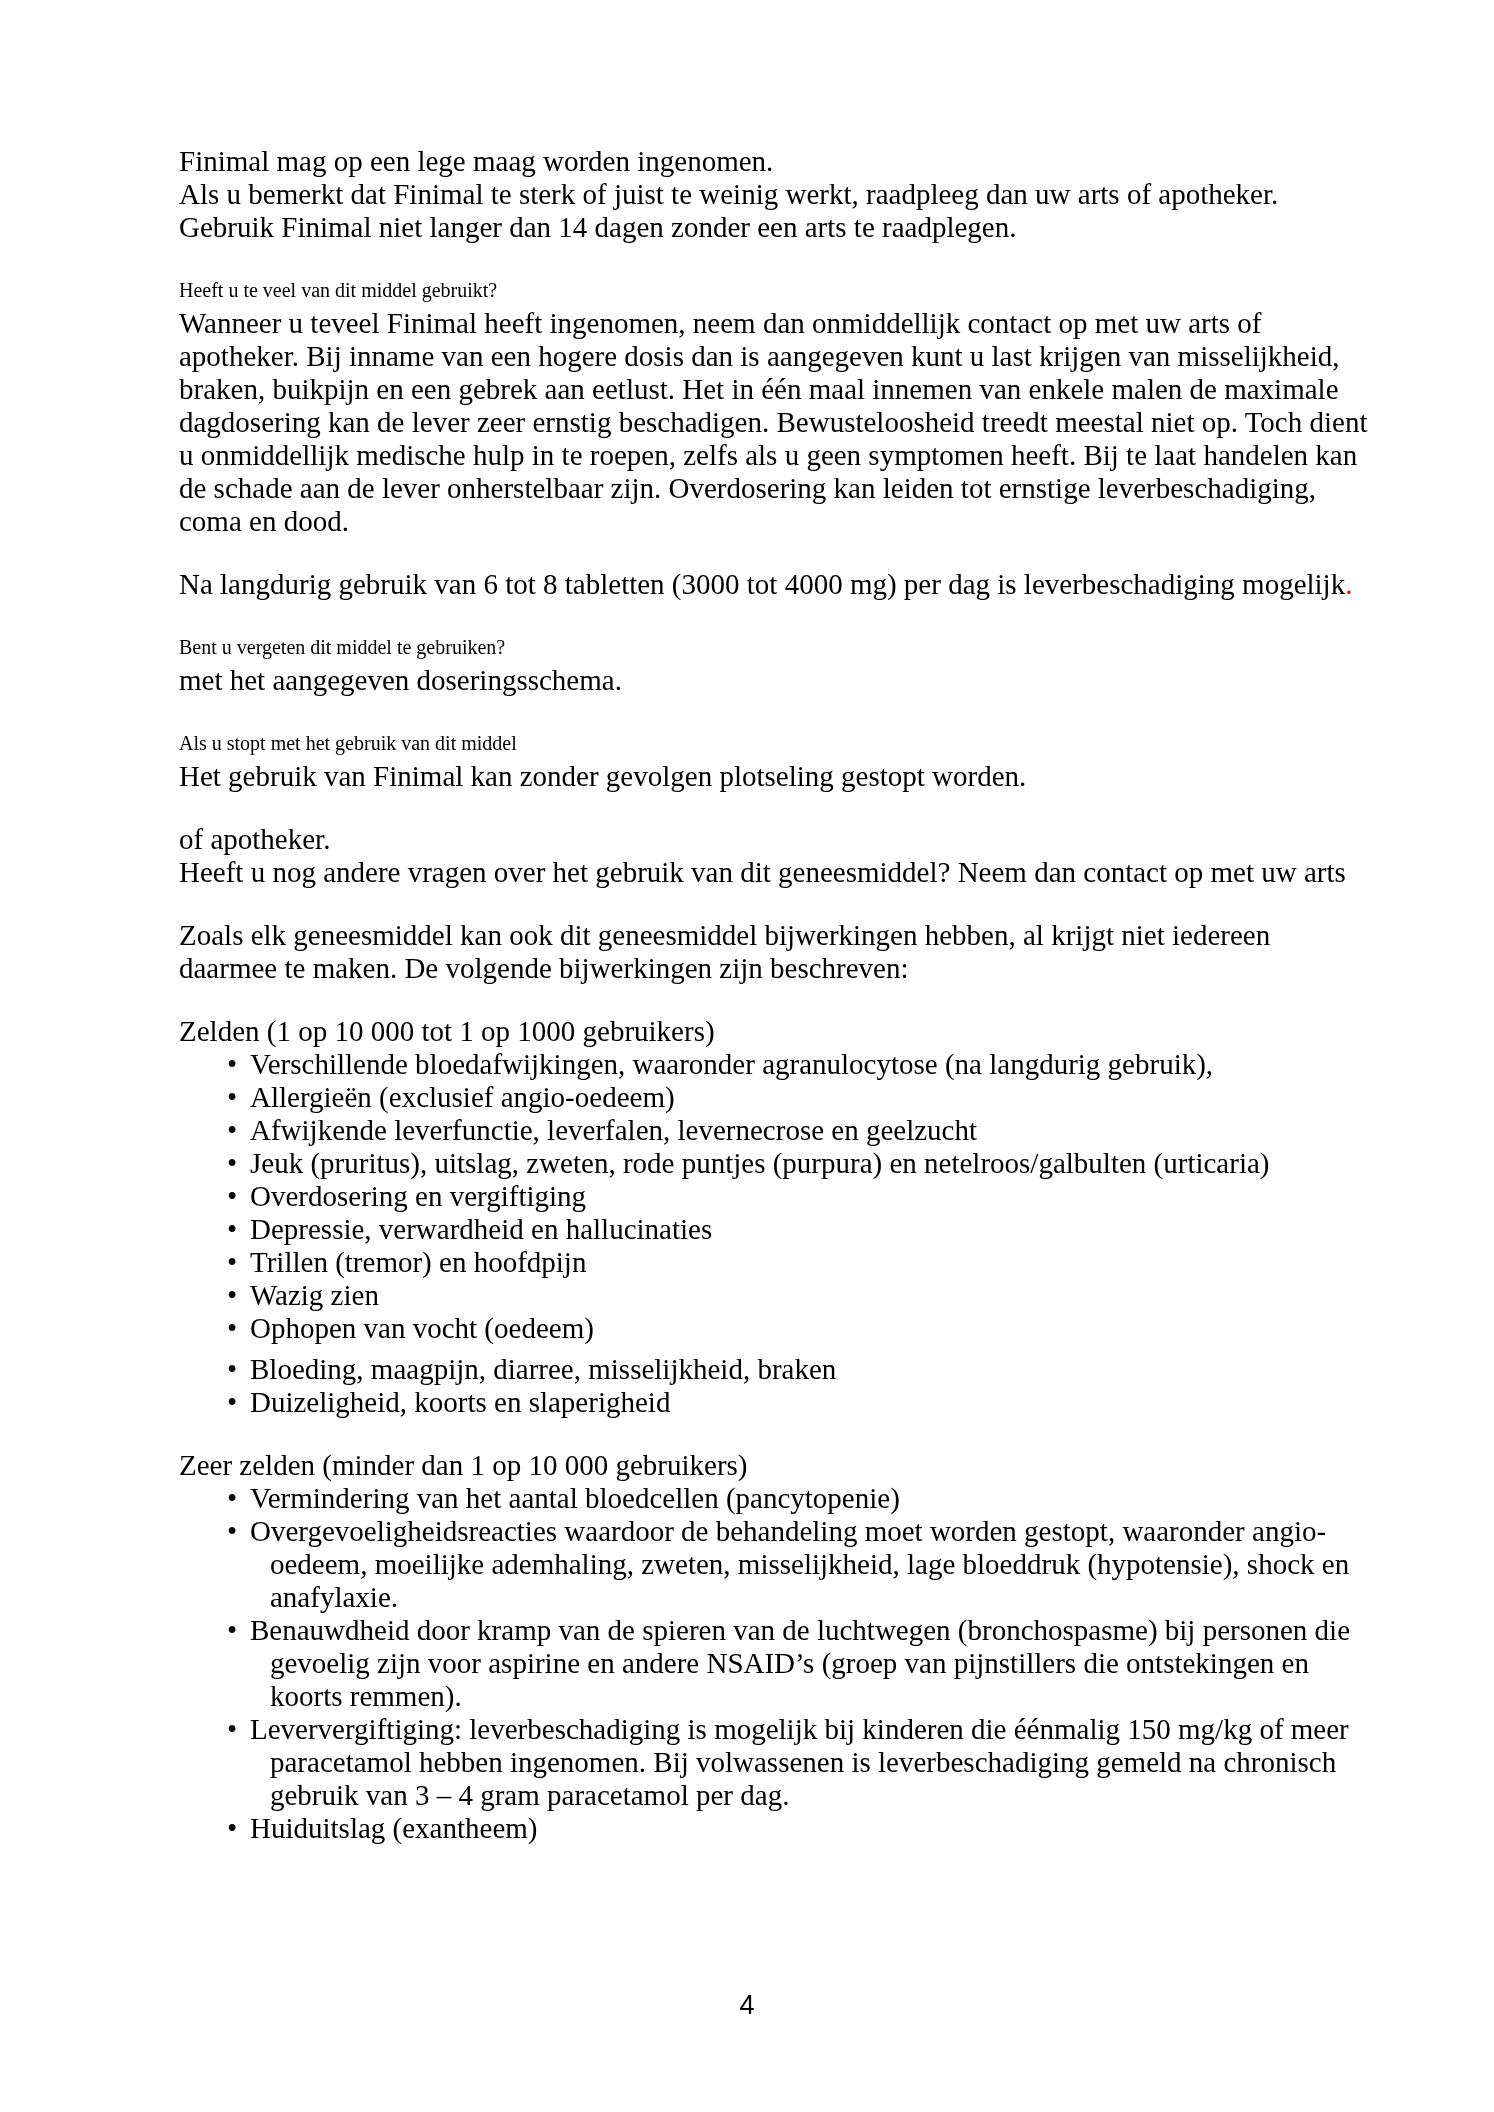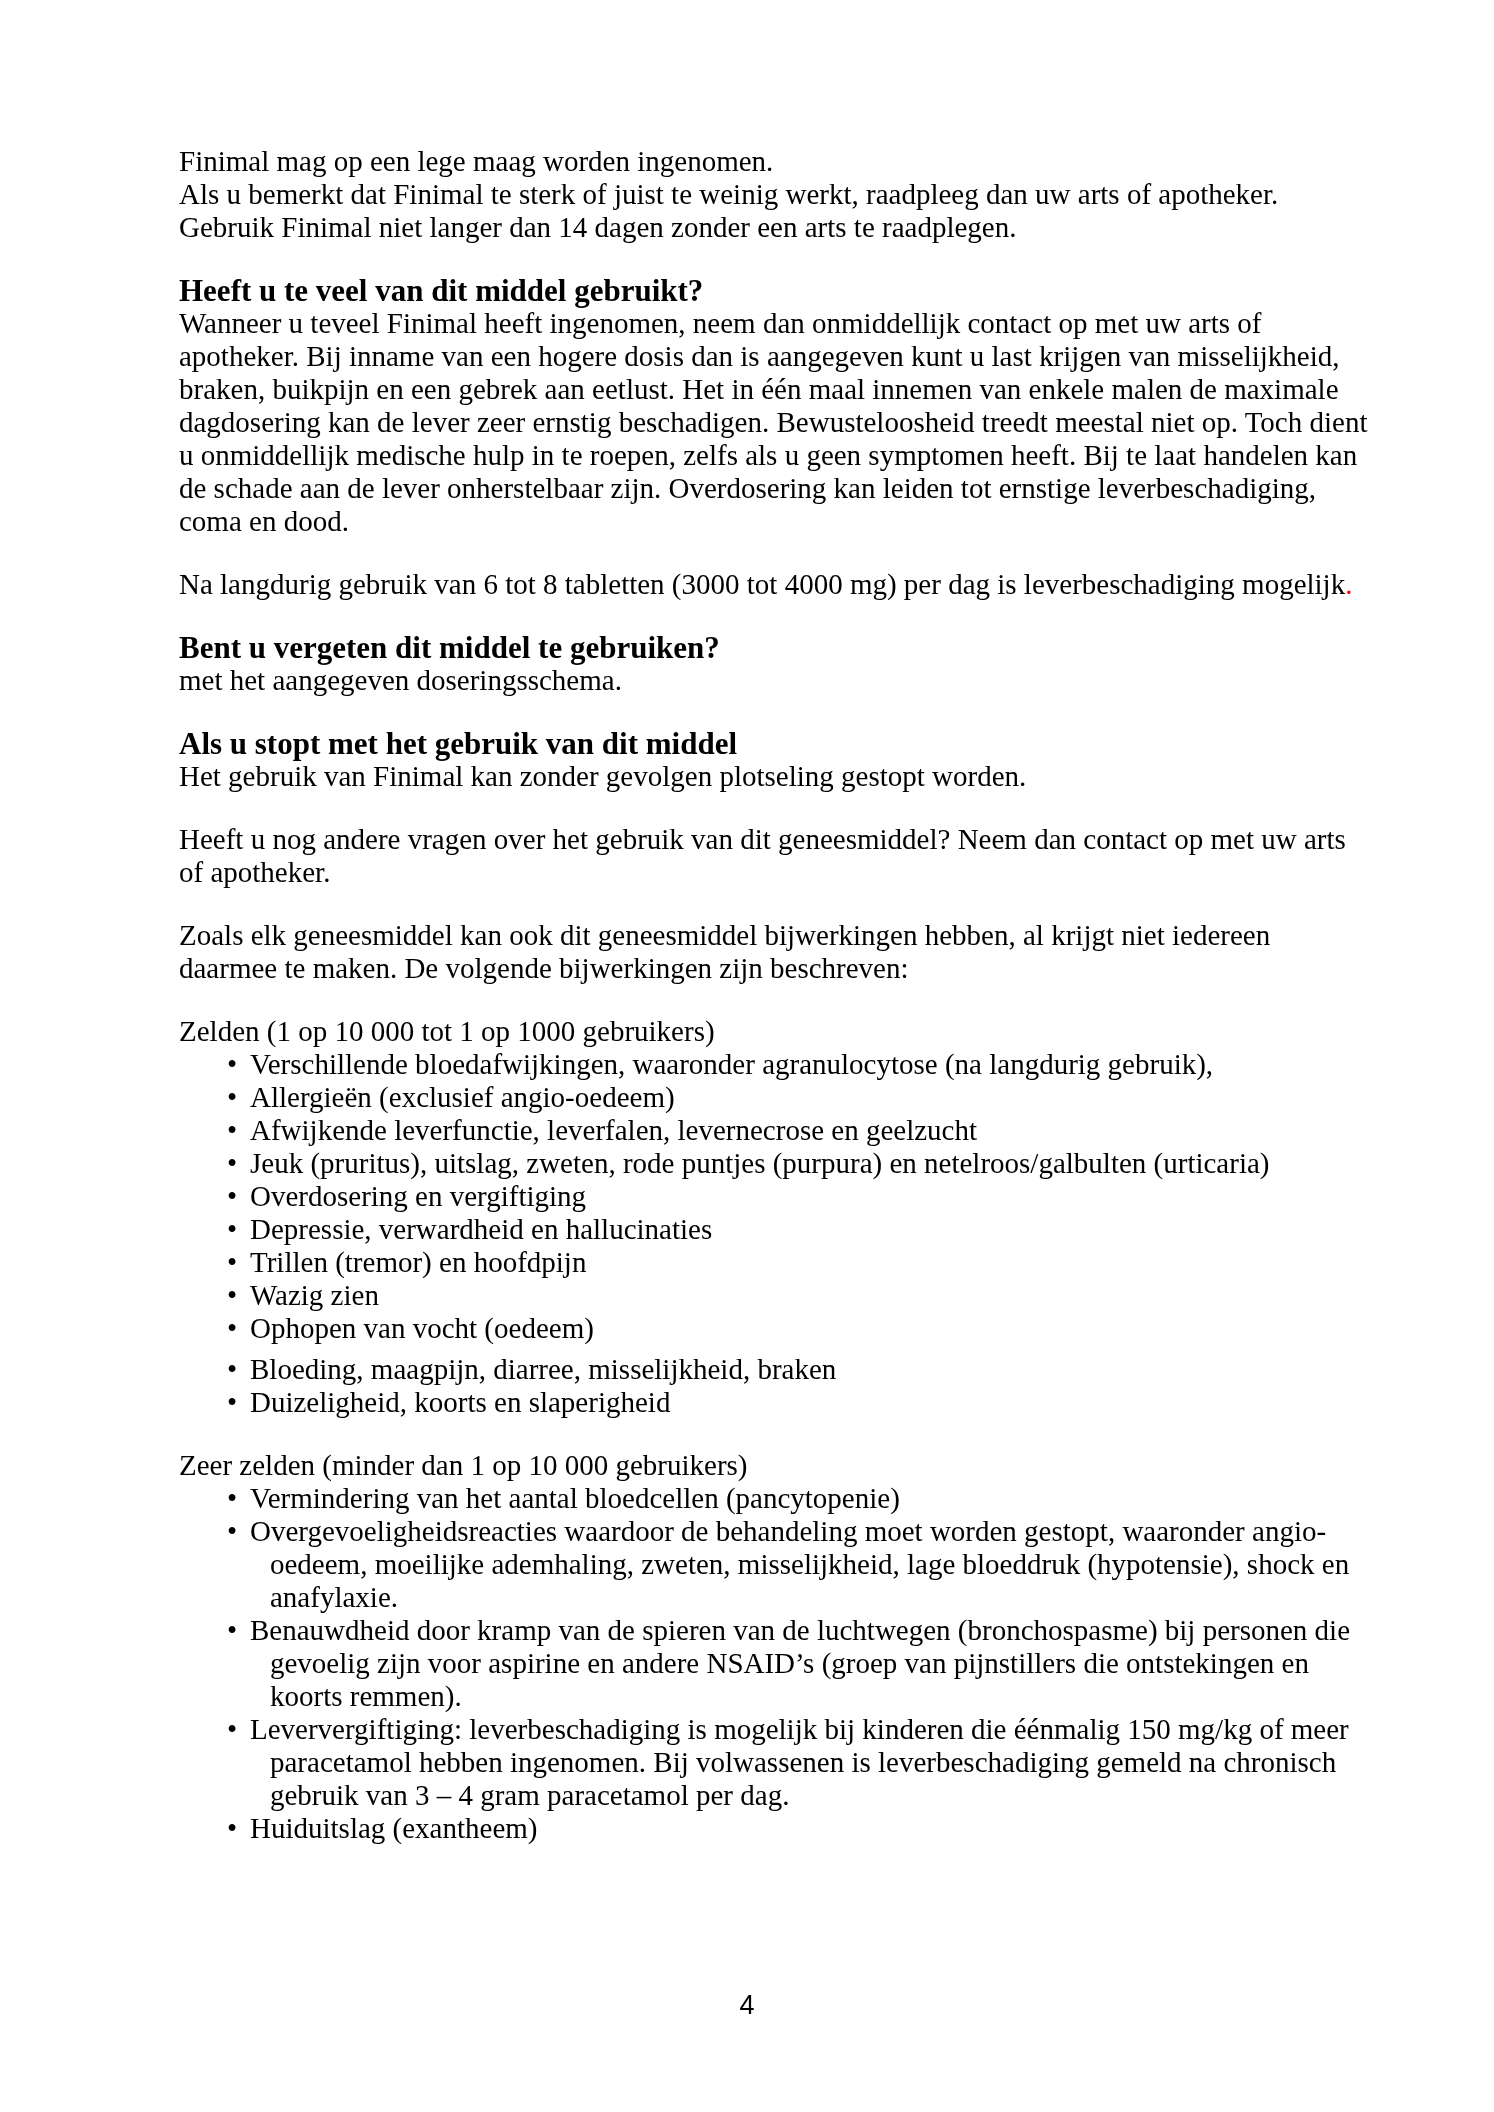--- a/index.html
+++ b/index.html
@@ -16,22 +16,22 @@
   .page {
     box-sizing: border-box;
     width: 1494px; height: 1720px;
     padding: 145px 110px 0 179px;
     position: relative;
   }
   section { margin: 0; padding: 0; }
   .spacer { height: 30px; }
   h2 {
     margin: 0; padding: 0;
-    font-size: 31px; line-height: 33px;
-    font-weight: bold;
+    font-size: 20px; line-height: 33px;
+    font-weight: normal;
   }
   .line { white-space: nowrap; }
   
   .li { position: relative; padding-left: 91px; }
   .li .dot {
     position: absolute; left: 48px; top: 0;
     line-height: 33px;
   }
   .li .line.first { margin-left: -20px; }
   .li.gap-before { margin-top: 8px; }
@@ -94,22 +94,22 @@
     <h2>Als u stopt met het gebruik van dit middel</h2>
     <div>
         <div class="line">Het gebruik van Finimal kan zonder gevolgen plotseling gestopt worden.</div>
       </div>
   </section>
 
   <div class="spacer"></div>
 
   <section>
     <div>
+        <div class="line">of apotheker.</div>
         <div class="line">Heeft u nog andere vragen over het gebruik van dit geneesmiddel? Neem dan contact op met uw arts</div>
-        <div class="line">of apotheker.</div>
       </div>
   </section>
 
   <div class="spacer"></div>
 
   <section>
     <div>
         <div class="line">Zoals elk geneesmiddel kan ook dit geneesmiddel bijwerkingen hebben, al krijgt niet iedereen</div>
         <div class="line">daarmee te maken. De volgende bijwerkingen zijn beschreven:</div>
       </div>

